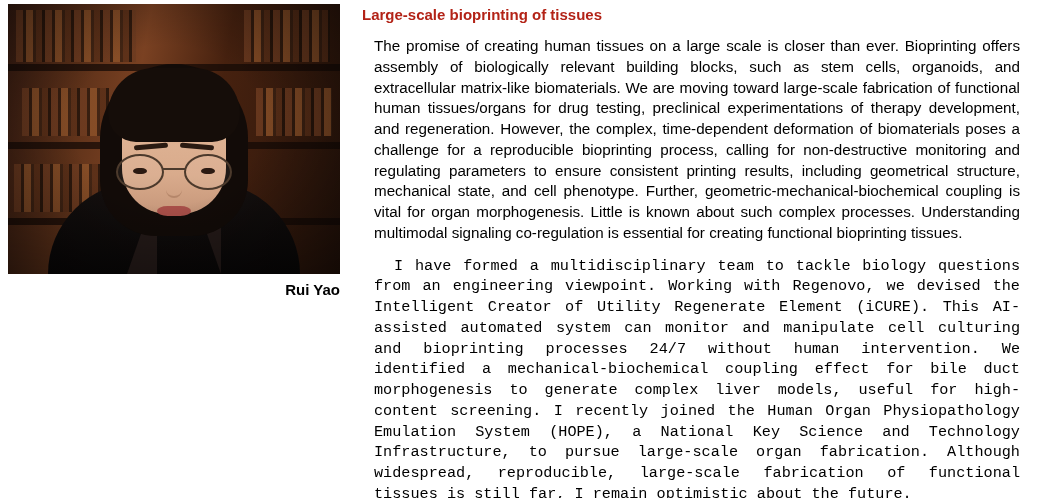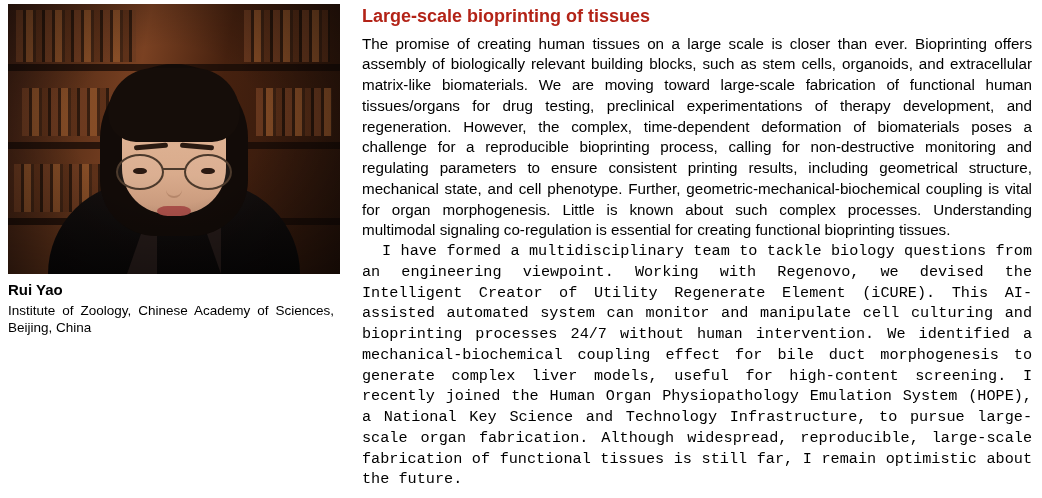--- a/index.html
+++ b/index.html
@@ -232,46 +232,47 @@
     background: #a84f49;
     border-radius: 17px / 8px;
   }
 
   .caption-name {
     margin-top: 7px;
     font-weight: bold;
     font-size: 15px;
     line-height: 1.2;
     color: #000;
+    text-align: right;
   }
   .caption-affil {
     margin-top: 3px;
     font-size: 13.5px;
     line-height: 1.26;
     color: #000;
     text-align: justify;
     text-justify: inter-word;
     width: 326px;
   }
 
   
   .right-col {
     flex: 1 1 auto;
     padding: 6px 10px 0 14px;
     box-sizing: border-box;
   }
   .article-title {
     color: #b32317;
     font-weight: bold;
-    font-size: 18px;
+    font-size: 15px;
     line-height: 1.2;
     margin: 0 0 6px 0;
   }
   .body-text p {
-    margin: 0;
+    margin: 12px;
     font-size: 15.2px;
     line-height: 1.365;
     text-align: justify;
     text-justify: inter-word;
     color: #000;
   }
   .body-text p.indented {
     text-indent: 20px;
     font-family: Liberation Mono, monospace;
   }
@@ -317,21 +318,20 @@
         </div>
         <div class="hair-front"></div>
         <div class="hair-part"></div>
       </div>
 
       <div class="vignette"></div>
     </div>
 
     <div class="caption-name">Rui Yao</div>
 
-    <div class="caption-affil">Institute of Zoology, Chinese Academy of Sciences, Beijing, China</div>
   </div>
 
   <div class="right-col">
     <h1 class="article-title">Large-scale bioprinting of tissues</h1>
 
     <div class="body-text">
       <p>The promise of creating human tissues on a large scale is closer than ever. Bioprinting offers assembly of biologically relevant building blocks, such as stem cells, organoids, and extracellular matrix-like biomaterials. We are moving toward large-scale fabrication of functional human tissues/organs for drug testing, preclinical experimentations of therapy development, and regeneration. However, the complex, time-dependent deformation of biomaterials poses a challenge for a reproducible bioprinting process, calling for non-destructive monitoring and regulating parameters to ensure consistent printing results, including geometrical structure, mechanical state, and cell phenotype. Further, geometric-mechanical-biochemical coupling is vital for organ morphogenesis. Little is known about such complex processes. Understanding multimodal signaling co-regulation is essential for creating functional bioprinting tissues.</p>
       <p class="indented">I have formed a multidisciplinary team to tackle biology questions from an engineering viewpoint. Working with Regenovo, we devised the Intelligent Creator of Utility Regenerate Element (iCURE). This AI-assisted automated system can monitor and manipulate cell culturing and bioprinting processes 24/7 without human intervention. We identified a mechanical-biochemical coupling effect for bile duct morphogenesis to generate complex liver models, useful for high-content screening. I recently joined the Human Organ Physiopathology Emulation System (HOPE), a National Key Science and Technology Infrastructure, to pursue large-scale organ fabrication. Although widespread, reproducible, large-scale fabrication of functional tissues is still far, I remain optimistic about the future.</p>
     </div>
   </div>

